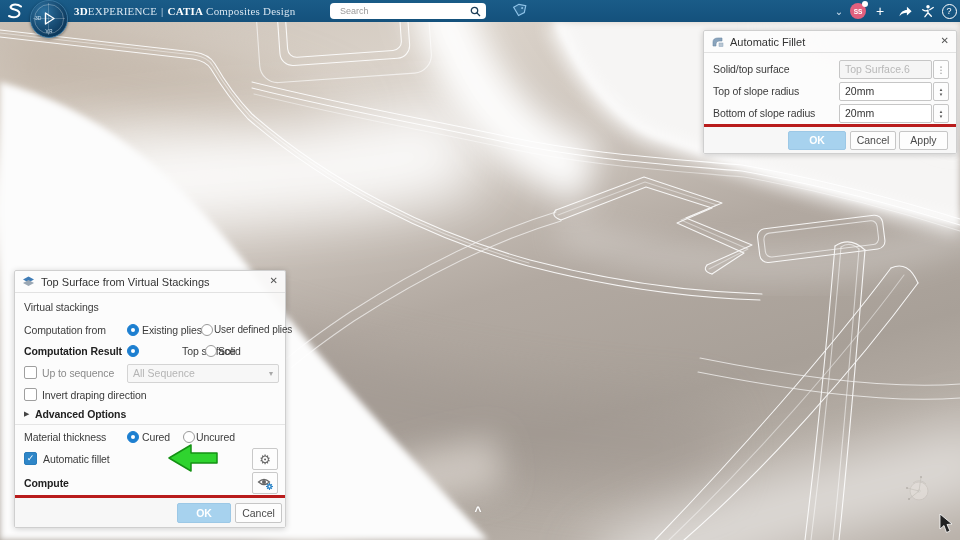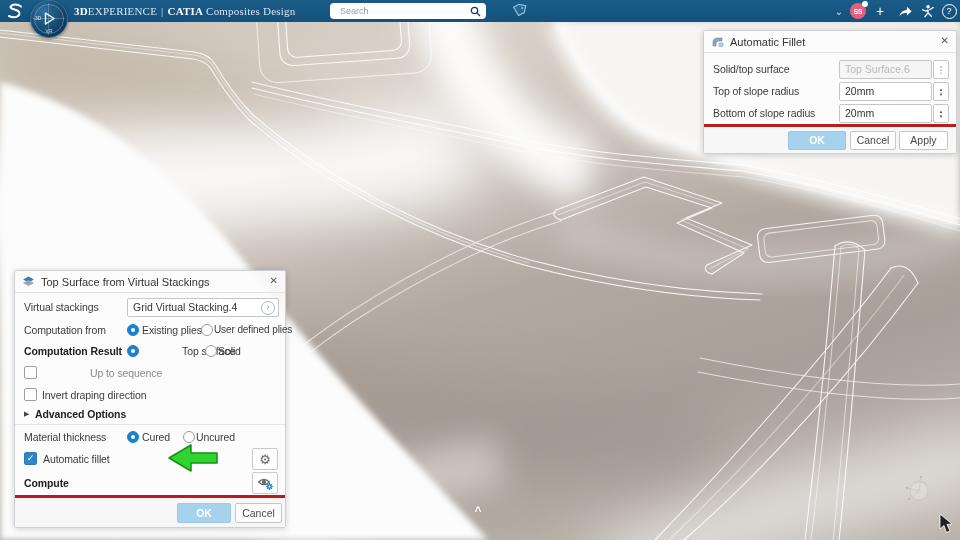--- a/index.html
+++ b/index.html
@@ -49,21 +49,21 @@
                width:16px;text-align:center;cursor:pointer;text-shadow:0 0 2px rgba(0,0,0,.15);}
   
   .dlg{position:absolute;background:rgba(252,252,252,.93);border:1px solid #cfcfcf;border-radius:2px;
        box-shadow:0 1px 6px rgba(0,0,0,.18);font-size:10.5px;color:#3a3a3a;z-index:30;}
   .dlg-title{position:absolute;left:0;top:0;right:0;height:21px;border-bottom:1px solid #e2e2e2;
              display:flex;align-items:center;padding-left:7px;color:#333;font-size:11px;}
   .dlg-title .ttl{margin-left:6px;}
   .dlg-close{position:absolute;right:7px;top:4px;color:#555;font-size:10px;cursor:pointer;}
   .lbl{position:absolute;color:#3c3c3c;white-space:nowrap;letter-spacing:-0.1px;}
   .blbl{font-weight:700;color:#222;}
-  .graylbl{color:#8a8a8a;margin-left:48px;}
+  .graylbl{color:#8a8a8a;}
   .textbox{position:absolute;height:17px;background:#fff;border:1px solid #c6c6c6;border-radius:2px;
            line-height:17px;padding-left:5px;color:#333;white-space:nowrap;overflow:hidden;cursor:text;}
   .textbox.disabled{background:#f5f5f5;color:#b8b8b8;cursor:default;}
   .selectbox{position:absolute;height:17px;background:#f7f7f7;border:1px solid #d4d4d4;border-radius:2px;
              line-height:17px;padding-left:5px;color:#b5b5b5;cursor:default;}
   .selectbox .arr{position:absolute;right:5px;top:0;color:#a8a8a8;font-size:8px;}
   .tb-action{position:absolute;right:3px;top:2px;width:12px;height:12px;border:1px solid #9fb6c6;border-radius:50%;
              color:#6d8ea3;font-size:9px;line-height:11px;text-align:center;cursor:pointer;}
   .spin{position:absolute;width:14px;height:17px;border:1px solid #c6c6c6;border-radius:2px;background:#fdfdfd;
         display:flex;flex-direction:column;align-items:center;justify-content:center;color:#555;cursor:pointer;}
@@ -291,39 +291,39 @@
   <div class="dlg-title">
     <svg width="13" height="13" viewBox="0 0 13 13">
       <path d="M1,4.5 L6.5,1.5 L12,4.5 L6.5,7.5 Z" fill="#3f7cb6"></path>
       <path d="M1,8 L6.5,5 L12,8 L6.5,11 Z" fill="#9aa7b4"></path>
     </svg>
     <span class="ttl">Top Surface from Virtual Stackings</span>
     <span class="dlg-close">✕</span>
   </div>
 
   <span class="lbl" style="left:9px;top:30px;">Virtual stackings</span>
-  <div class="textbox" style="left:112px;top:27px;width:145px;">
-    <span>Grid Virtual Stacking.4</span>
-    <span class="tb-action">›</span>
-  </div>
 
   <span class="lbl" style="left:9px;top:53px;">Computation from</span>
   <span class="radio sel" style="left:112px;top:53px;"></span>
   <span class="lbl" style="left:127px;top:53px;">Existing plies</span>
   <span class="radio" style="left:186px;top:53px;"></span>
   <span class="lbl" style="left:199px;top:53px;font-size:10px;">User defined plies</span>
 
   <span class="lbl blbl" style="left:9px;top:74px;">Computation Result</span>
   <span class="radio sel" style="left:112px;top:74px;"></span>
   <span class="lbl" style="left:127px;top:74px;margin-left:40px;">Top surface</span>
   <span class="radio" style="left:190px;top:74px;"></span>
   <span class="lbl" style="left:203px;top:74px;">Solid</span>
 
   <span class="cb" style="left:9px;top:95px;"></span>
   <span class="lbl graylbl" style="left:27px;top:96px;">Up to sequence</span>
+  <div class="selectbox" style="left:112px;top:93px;width:145px;">
+    <span>All Sequence</span>
+    <span class="arr">▾</span>
+  </div>
 
   <span class="cb" style="left:9px;top:117px;"></span>
   <span class="lbl" style="left:27px;top:118px;">Invert draping direction</span>
 
   <span class="lbl advarrow" style="left:9px;top:139px;">▶</span>
   <span class="lbl blbl" style="left:20px;top:137px;">Advanced Options</span>
 
   <div style="position:absolute;left:0;right:0;top:153px;border-top:1px solid #e5e5e5;"></div>
 
   <span class="lbl" style="left:9px;top:160px;">Material thickness</span>

